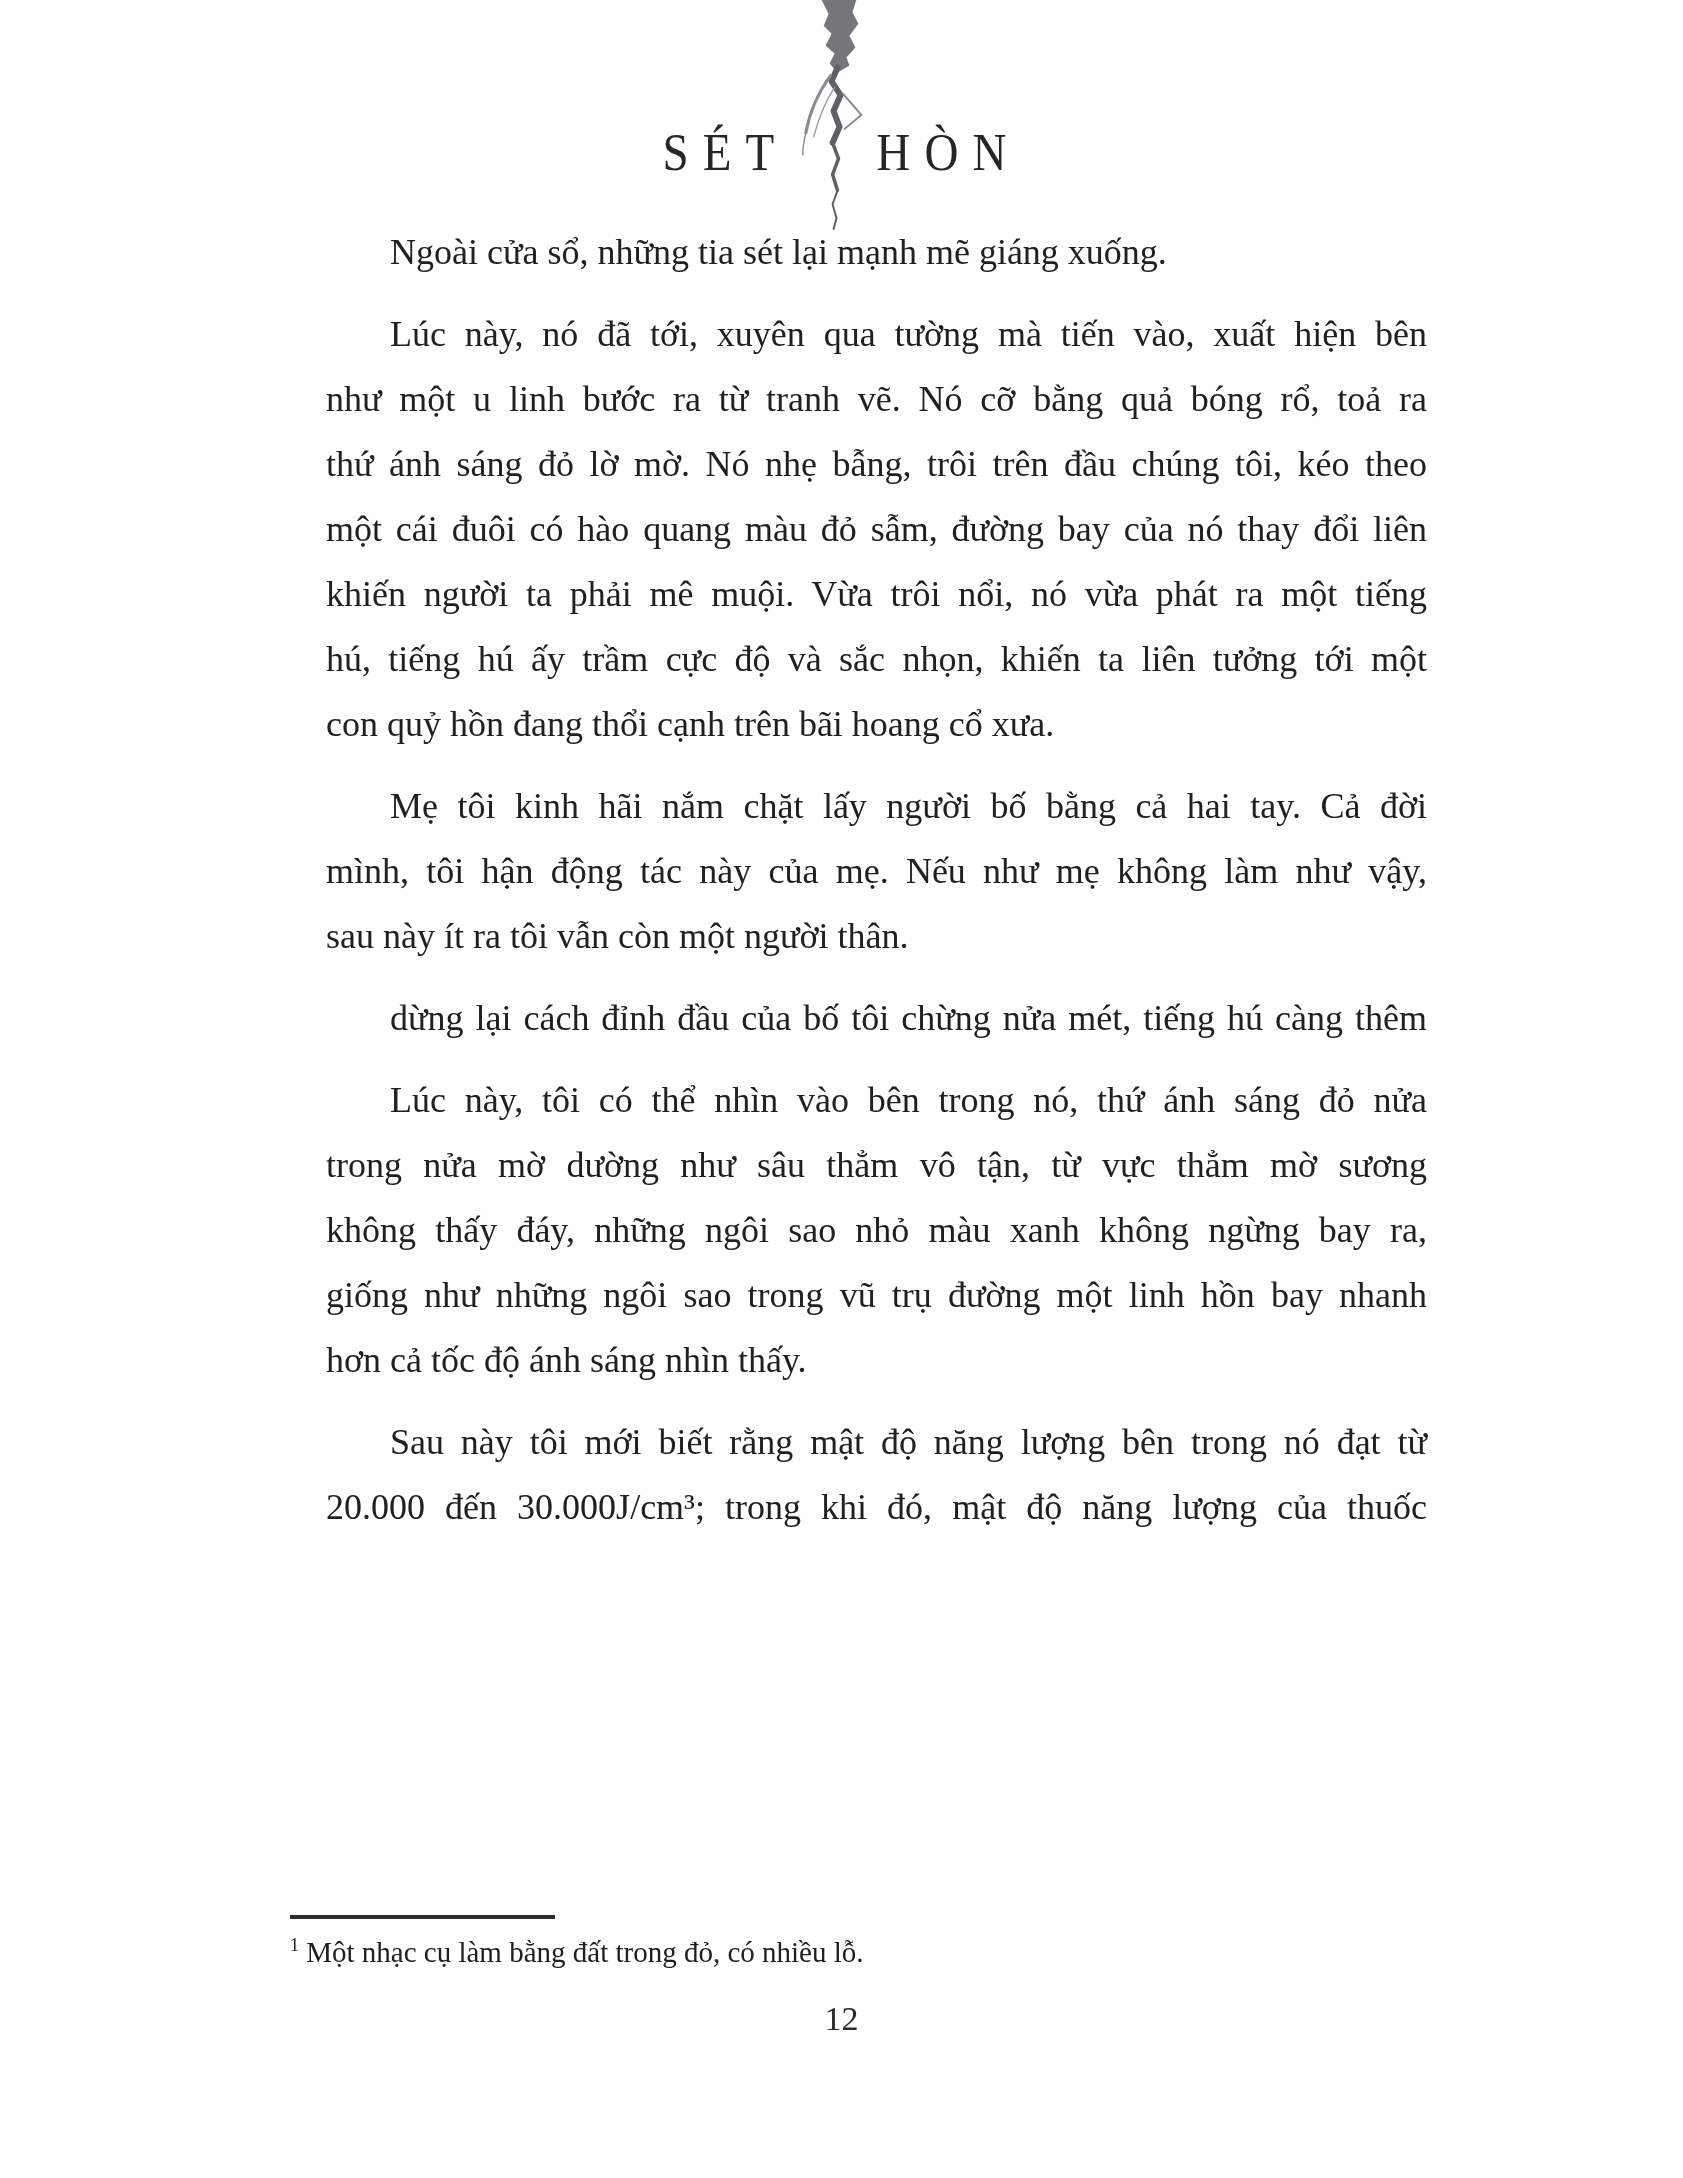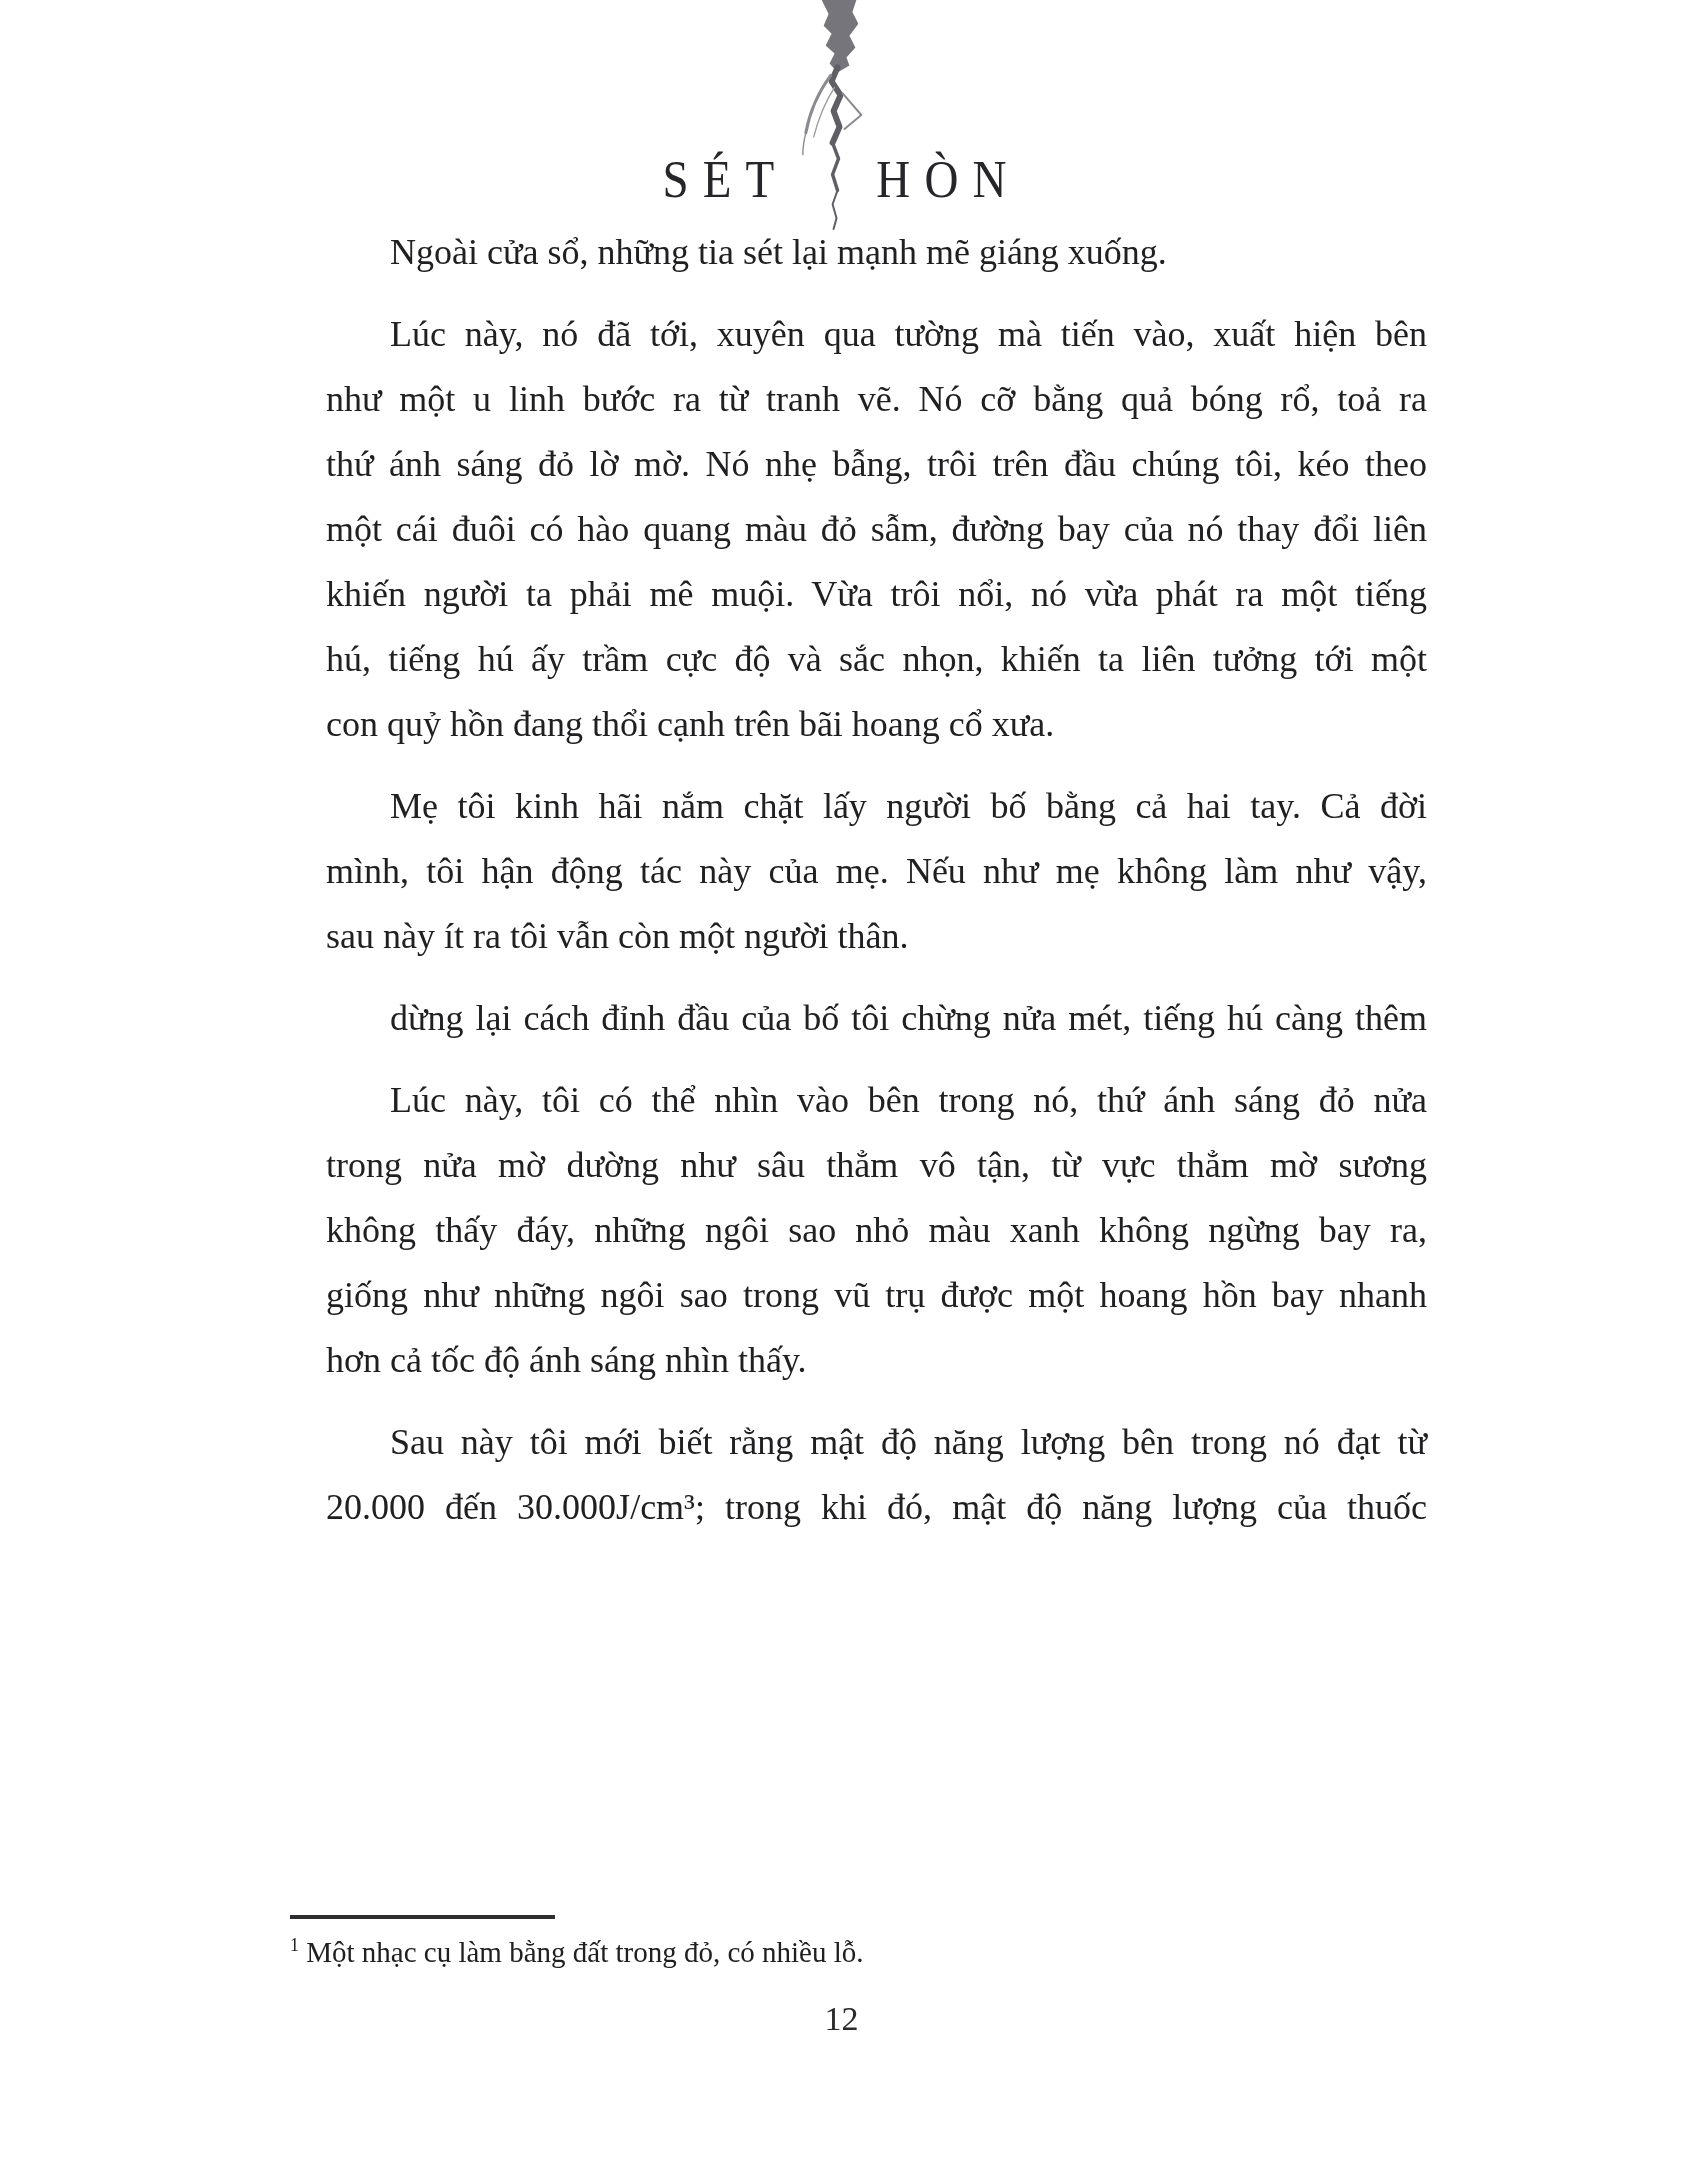--- a/index.html
+++ b/index.html
@@ -6,21 +6,21 @@
   .page{
     position:relative;
     width:1683px;height:2178px;
     background:#ffffff;
     overflow:hidden;
     font-family:"Liberation Serif", serif;
   }
   
   .title-row{
     position:absolute;
-    top:148px;left:0;right:0;
+    top:121px;left:0;right:0;
     display:flex;justify-content:center;align-items:flex-start;
     gap:88px;
     pointer-events:none;
   }
   .title-word{
     font-family:"Liberation Serif", serif;
     font-size:47px;
     letter-spacing:0.30em;
     color:#26262a;
     transform:scaleY(1.14);
@@ -117,21 +117,21 @@
         <div class="line">mình, tôi hận động tác này của mẹ. Nếu như mẹ không làm như vậy,</div>
         <div class="line last">sau này ít ra tôi vẫn còn một người thân.</div>
       </div>
       <div class="para">
         <div class="line">dừng lại cách đỉnh đầu của bố tôi chừng nửa mét, tiếng hú càng thêm</div>
       </div>
       <div class="para">
         <div class="line">Lúc này, tôi có thể nhìn vào bên trong nó, thứ ánh sáng đỏ nửa</div>
         <div class="line">trong nửa mờ dường như sâu thẳm vô tận, từ vực thẳm mờ sương</div>
         <div class="line">không thấy đáy, những ngôi sao nhỏ màu xanh không ngừng bay ra,</div>
-        <div class="line">giống như những ngôi sao trong vũ trụ được một hoang hồn bay nhanh</div>
+        <div class="line">giống như những ngôi sao trong vũ trụ đường một linh hồn bay nhanh</div>
         <div class="line last">hơn cả tốc độ ánh sáng nhìn thấy.</div>
       </div>
       <div class="para">
         <div class="line">Sau này tôi mới biết rằng mật độ năng lượng bên trong nó đạt từ</div>
         <div class="line">20.000 đến 30.000J/cm³; trong khi đó, mật độ năng lượng của thuốc</div>
       </div>
     </div>
 
   <div class="footnote-rule"></div>
   <div class="footnote"><sup>1</sup><span> Một nhạc cụ làm bằng đất trong đỏ, có nhiều lỗ.</span></div>

